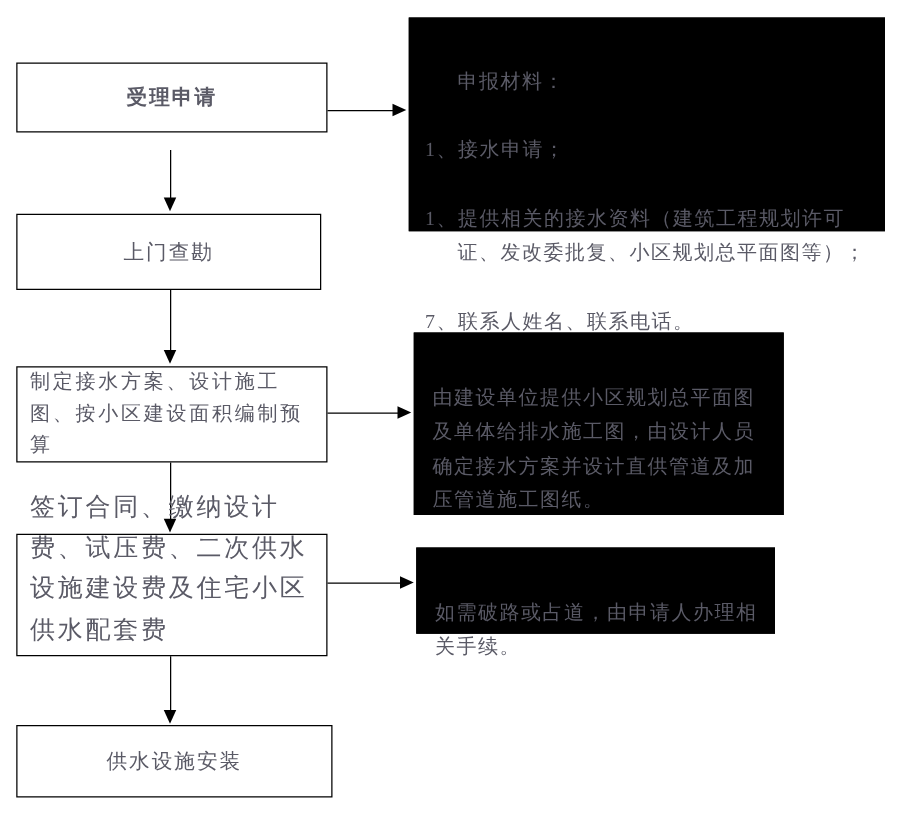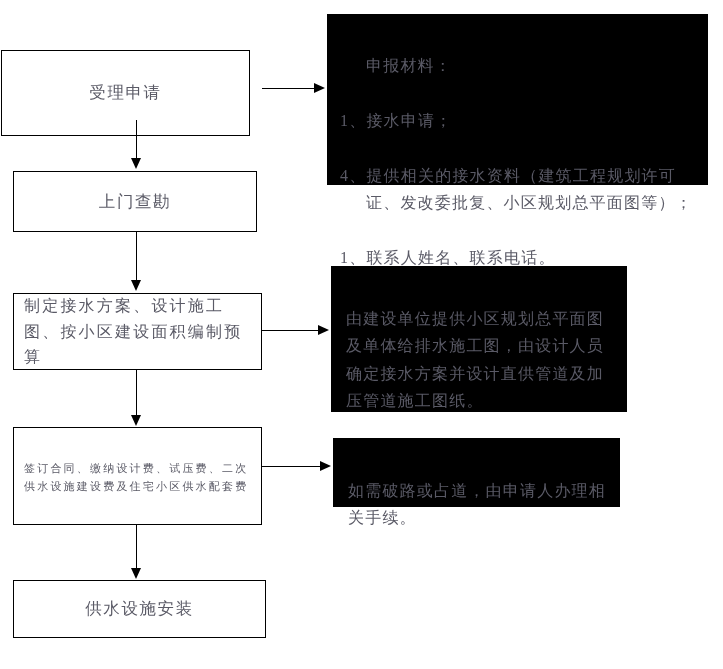--- a/index.html
+++ b/index.html
@@ -86,32 +86,32 @@
     border-top: 5.5px solid transparent;
     border-bottom: 5.5px solid transparent;
     border-left: 11px solid #000000;
   }
 </style>
 </head>
 <body>
 
 <div id="canvas">
 
-  <div class="node" style="left:1px; top:50px; width:249px; height:86px;">
+  <div class="node" style="left:13px; top:50px; width:249px; height:56px;font-weight:bold;">
     <span>受理申请</span>
   </div>
 
   <div class="hline" style="left:262px; top:88px; width:54px;"></div>
   <div class="arrow-right" style="left:314px; top:82.5px;"></div>
 
   <div class="note" style="left:327px; top:14px; width:381px; height:171px;">
     <span class="hang first">申报材料：</span>
     <span class="hang">1、接水申请；</span>
-    <span class="hang">4、提供相关的接水资料（建筑工程规划许可证、发改委批复、小区规划总平面图等）；</span>
-    <span class="hang">1、联系人姓名、联系电话。</span>
+    <span class="hang">1、提供相关的接水资料（建筑工程规划许可证、发改委批复、小区规划总平面图等）；</span>
+    <span class="hang">7、联系人姓名、联系电话。</span>
   </div>
 
   <div class="vline" style="left:136px; top:120px; height:40px;"></div>
   <div class="arrow-down" style="left:130.5px; top:158px;"></div>
 
   <div class="node" style="left:13px; top:171px; width:244px; height:61px;">
     <span>上门查勘</span>
   </div>
 
   <div class="vline" style="left:136px; top:232px; height:50px;"></div>
@@ -124,21 +124,21 @@
   <div class="hline" style="left:262px; top:330px; width:58px;"></div>
   <div class="arrow-right" style="left:318px; top:324.5px;"></div>
 
   <div class="note" style="left:331px; top:266px; width:296px; height:146px; padding:10px 8px 10px 14px;">
     <span>由建设单位提供小区规划总平面图及单体给排水施工图，由设计人员确定接水方案并设计直供管道及加压管道施工图纸。</span>
   </div>
 
   <div class="vline" style="left:136px; top:370px; height:47px;"></div>
   <div class="arrow-down" style="left:130.5px; top:415px;"></div>
 
-  <div class="node left-align" style="left:13px; top:427px; width:249px; height:98px; letter-spacing:2.2px; font-size:11px; line-height:1.62; align-items:center; padding-top:8px;">
+  <div class="node left-align" style="left:13px; top:427px; width:249px; height:98px; letter-spacing:2.2px; font-size:20px; line-height:1.62; align-items:flex-end; padding-top:8px;">
     <span>签订合同、缴纳设计费、试压费、二次供水设施建设费及住宅小区供水配套费</span>
   </div>
 
   <div class="hline" style="left:262px; top:466px; width:60px;"></div>
   <div class="arrow-right" style="left:320px; top:460.5px;"></div>
 
   <div class="note" style="left:333px; top:438px; width:287px; height:69px; padding:10px 8px 10px 14px;">
     <span>如需破路或占道，由申请人办理相关手续。</span>
   </div>
 

